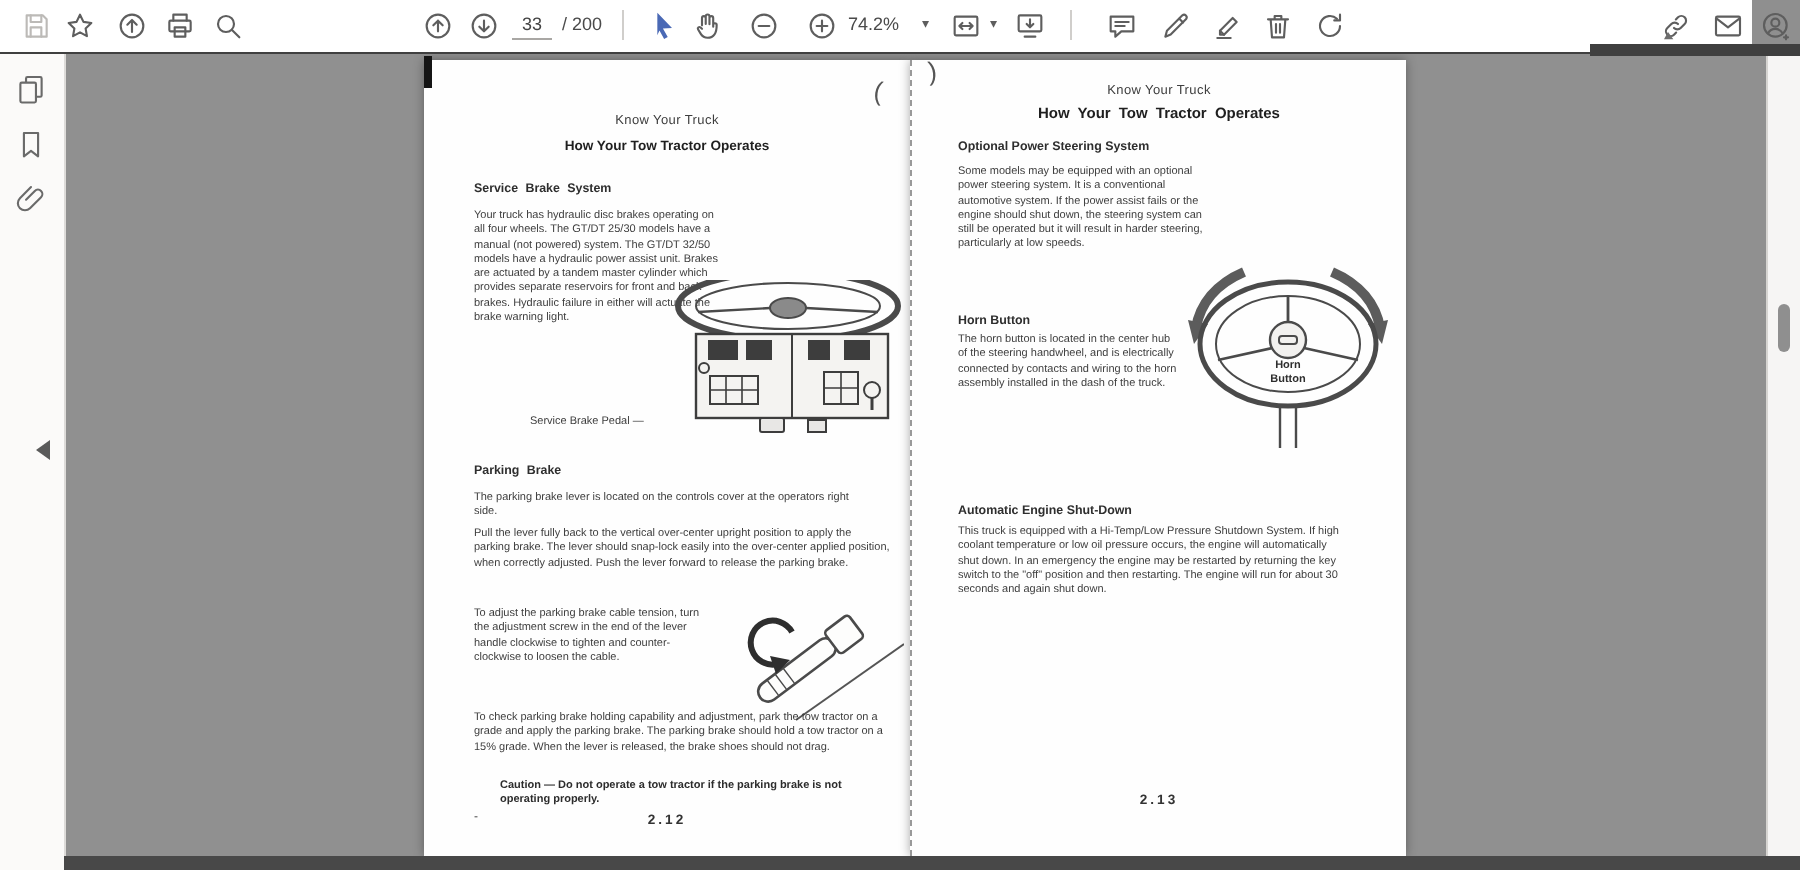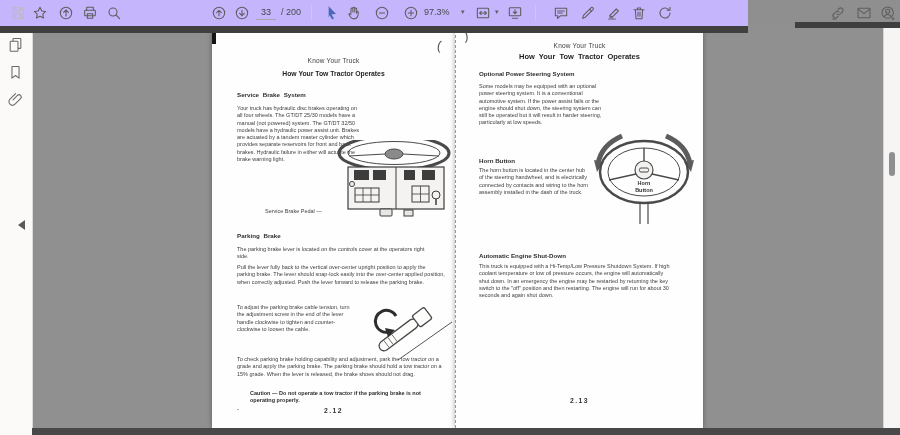--- a/index.html
+++ b/index.html
@@ -1,19 +1,19 @@
 <!DOCTYPE html>
 <html><head>
 <meta charset="utf-8">
 <style>
   html,body{margin:0;padding:0;width:900px;height:435px;overflow:hidden;background:#8f8f8f}
   .app{position:relative;width:900px;height:435px;font-family:"Liberation Sans",sans-serif;overflow:hidden;background:#8f8f8f}
 
   
-  .toolbar{position:absolute;left:0;top:0;width:748px;height:26px;background:#c4b5fd;border-bottom:7px solid #404040;z-index:30}
+  .toolbar{position:absolute;left:0;top:0;width:876px;height:26px;background:#ffffff;border-bottom:1px solid #404040;z-index:30}
   .tb{position:absolute;top:3px;width:20px;height:20px;border:none;background:transparent;padding:2px;cursor:pointer}
   .tb svg{width:16px;height:16px;display:block}
   .tb svg *{stroke:#5e5e5e;fill:none;stroke-width:1.6;stroke-linecap:round;stroke-linejoin:round}
   .tb svg [data-f]{fill:#4a69b5;stroke:none}
   .tb svg [data-g]{fill:#6e6e6e;stroke:none}
   .tb.dim svg *{stroke:#bcbab7}
   .tbtext{position:absolute;top:7px;font-size:9px;color:#4a4a4a}
   .caret{position:absolute;top:8px;font-size:7px;color:#5e5e5e}
   .pageinput{position:absolute;left:256px;top:5px;width:20px;height:14px;font-size:9px;text-align:center;border:0;border-bottom:1px solid #a9a7a4;background:transparent;color:#444;font-family:"Liberation Sans",sans-serif;padding:0}
   .vdiv{position:absolute;top:5px;width:1px;height:15px;background:#d0cecb}
@@ -126,21 +126,21 @@
           <circle cx="12" cy="12" r="8.5"></circle>
           <path d="M8 12h8"></path>
         </svg>
       </button>
     <button class="tb" style="left:401px">
         <svg viewBox="0 0 24 24">
           <circle cx="12" cy="12" r="8.5"></circle>
           <path d="M8 12h8M12 8v8"></path>
         </svg>
       </button>
-    <span class="tbtext" style="left:424px">97.3%</span>
+    <span class="tbtext" style="left:424px">74.2%</span>
     <span class="caret" style="left:461px">▾</span>
     <button class="tb" style="left:473px">
         <svg viewBox="0 0 24 24">
           <rect x="3.5" y="5" width="17" height="14" rx="1"></rect>
           <path d="M7 12h10M9.3 9.7L7 12l2.3 2.3M14.7 9.7L17 12l-2.3 2.3"></path>
         </svg>
       </button>
     <span class="caret" style="left:495px">▾</span>
     <button class="tb" style="left:505px">
         <svg viewBox="0 0 24 24">

